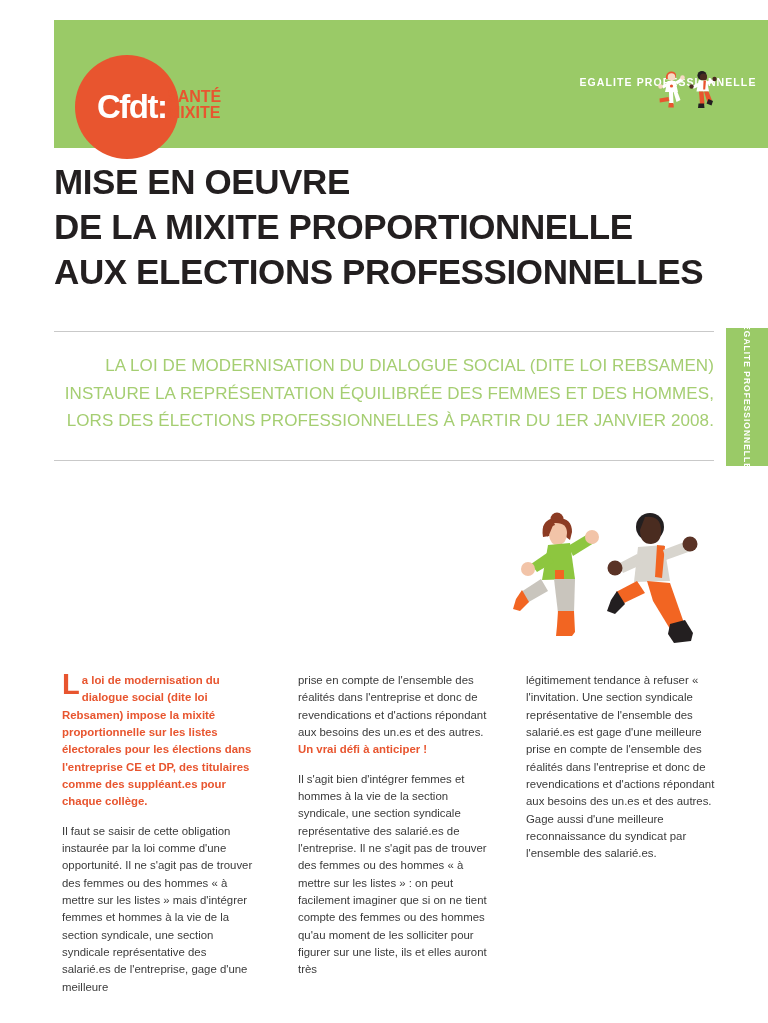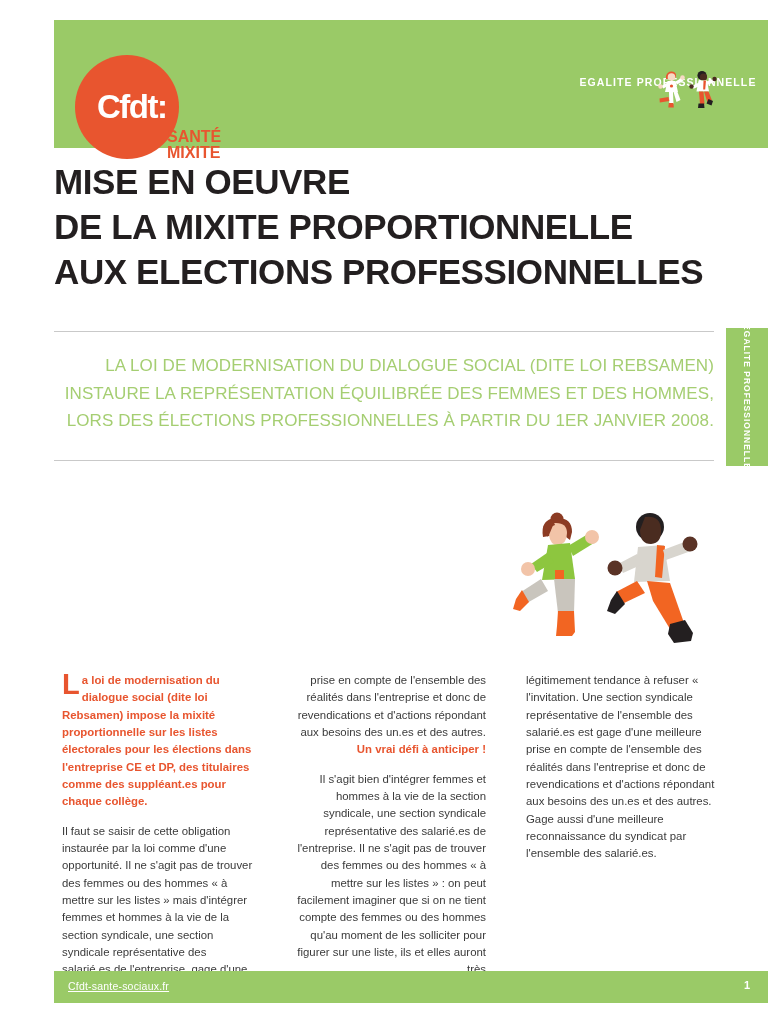--- a/index.html
+++ b/index.html
@@ -36,21 +36,20 @@
     position:absolute; left:22px; top:33px;
     font-size:33px; font-weight:bold;
     color:#ffffff; letter-spacing:-1.5px;
     font-family:"Liberation Sans", sans-serif;
   }
   .logo-sub{
     position:absolute; left:92px; top:34px;
     font-size:16px; font-weight:bold;
     color:#e8552f; line-height:1.0;
     letter-spacing:0px;
-    margin-top:40px;
   }
   .logo-sub span{ display:block; }
 
   .mode-emploi{
     position:absolute; left:210px; top:53px;
     font-size:23px; font-weight:bold;
     color:#ffffff; letter-spacing:0.7px;
   }
 
   .egalite-header{
@@ -143,21 +142,21 @@
   }
   .col{
     position:absolute;
     top:0; width:196px;
     font-size:11.4px;
     line-height:1.52;
     color:#3a3a3a;
     text-align:left;
   }
   .col1{ left:0px; }
-  .col2{ left:228px;text-align:right; }
+  .col2{ left:236px; }
   .col3{ left:464px; }
 
   .col p{ margin-bottom:12px; }
   .col p:last-child{ margin-bottom:0; }
 
   .orange{ color:#e8552f; font-weight:bold; }
   .orange-block{
     color:#e8552f; font-weight:bold;
     position:relative;
   }
@@ -331,18 +330,14 @@
       <p><span>prise en compte de l'ensemble des réalités dans l'entreprise et donc de revendications et d'actions répondant aux besoins des un.es et des autres. </span><span class="orange">Un vrai défi à anticiper !</span></p>
       <p>Il s'agit bien d'intégrer femmes et hommes à la vie de la section syndicale, une section syndicale représentative des salarié.es de l'entreprise. Il ne s'agit pas de trouver des femmes ou des hommes « à mettre sur les listes » : on peut facilement imaginer que si on ne tient compte des femmes ou des hommes qu'au moment de les solliciter pour figurer sur une liste, ils et elles auront très</p>
     </div>
 
     <div class="col col3">
       <p>légitimement tendance à refuser « l'invitation. Une section syndicale représentative de l'ensemble des salarié.es est gage d'une meilleure prise en compte de l'ensemble des réalités dans l'entreprise et donc de revendications et d'actions répondant aux besoins des un.es et des autres. Gage aussi d'une meilleure reconnaissance du syndicat par l'ensemble des salarié.es.</p>
     </div>
 
   </div>
 
-  <div class="footer-band">
-    <a class="footer-url" href="#">Cfdt-sante-sociaux.fr</a>
-    <div class="footer-page">1</div>
-  </div>
 
 </div>
 
 </body></html>

